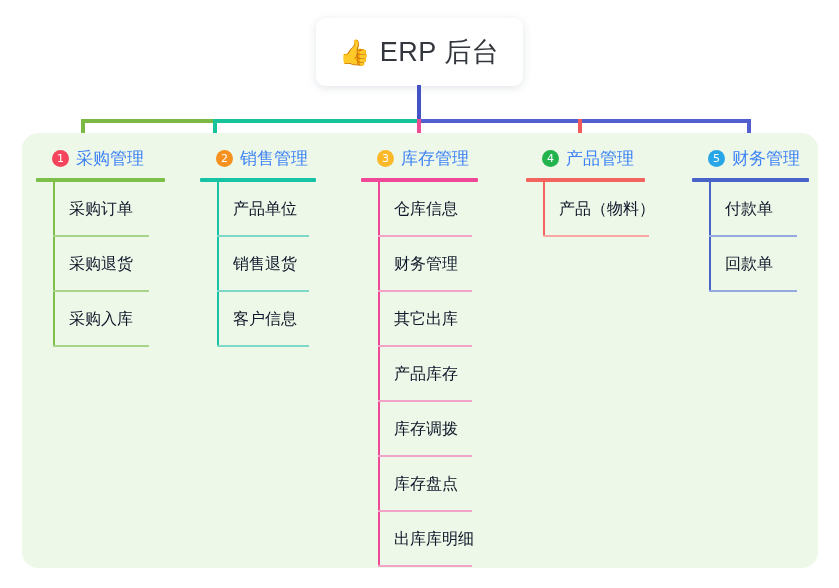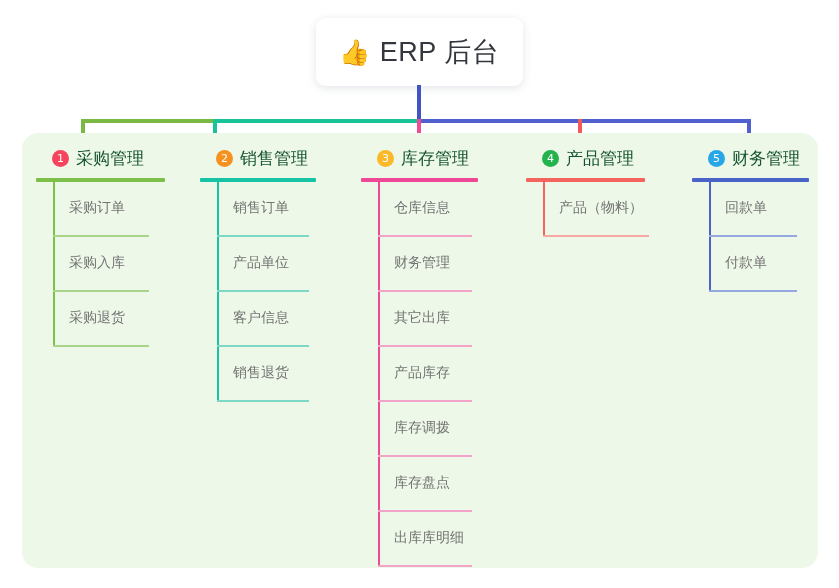--- a/index.html
+++ b/index.html
@@ -122,21 +122,21 @@
     border-radius: 50%;
     color: #ffffff;
     font-size: 11px;
     line-height: 17px;
     text-align: center;
     flex: 0 0 auto;
     font-family: "DejaVu Sans", sans-serif;
   }
   .col-title {
     font-size: 17px;
-    color: #14532d;
+    color: #3b82f6;
     white-space: nowrap;
   }
   .head-rule {
     height: 4px;
     margin-top: 8px;
     border-radius: 1px;
   }
 
   .tree {
     position: relative;
@@ -151,22 +151,22 @@
   }
   .leaf {
     position: relative;
     height: 55px;
     box-sizing: border-box;
   }
   .leaf-label {
     position: absolute;
     left: 33px;
     top: 17px;
-    font-size: 14px;
-    color: #737373;
+    font-size: 16px;
+    color: #0f172a;
     white-space: nowrap;
   }
   .leaf-rule {
     position: absolute;
     left: 17px;
     bottom: 0;
     height: 2px;
   }
 
   
@@ -214,53 +214,49 @@
           <span class="col-title">采购管理</span>
         </div>
         <div class="head-rule" style="background: rgb(124, 192, 74);"></div>
         <div class="tree">
           <div class="trunk" style="background: rgb(124, 192, 74);"></div>
           <div class="leaf">
             <span class="leaf-label">采购订单</span>
             <div class="leaf-rule" style="background: rgb(168, 212, 135);"></div>
           </div>
           <div class="leaf">
+            <span class="leaf-label">采购退货</span>
+            <div class="leaf-rule" style="background: rgb(168, 212, 135);"></div>
+          </div>
+          <div class="leaf">
             <span class="leaf-label">采购入库</span>
             <div class="leaf-rule" style="background: rgb(168, 212, 135);"></div>
           </div>
-          <div class="leaf">
-            <span class="leaf-label">采购退货</span>
-            <div class="leaf-rule" style="background: rgb(168, 212, 135);"></div>
-          </div>
         </div>
       </div>
       <div class="column col-1">
         <div class="col-head">
           <span class="badge" style="background: rgb(246, 144, 30);">2</span>
           <span class="col-title">销售管理</span>
         </div>
         <div class="head-rule" style="background: rgb(22, 195, 164);"></div>
         <div class="tree">
           <div class="trunk" style="background: rgb(22, 195, 164);"></div>
           <div class="leaf">
-            <span class="leaf-label">销售订单</span>
-            <div class="leaf-rule" style="background: rgb(126, 216, 200);"></div>
-          </div>
-          <div class="leaf">
             <span class="leaf-label">产品单位</span>
             <div class="leaf-rule" style="background: rgb(126, 216, 200);"></div>
           </div>
           <div class="leaf">
+            <span class="leaf-label">销售退货</span>
+            <div class="leaf-rule" style="background: rgb(126, 216, 200);"></div>
+          </div>
+          <div class="leaf">
             <span class="leaf-label">客户信息</span>
             <div class="leaf-rule" style="background: rgb(126, 216, 200);"></div>
           </div>
-          <div class="leaf">
-            <span class="leaf-label">销售退货</span>
-            <div class="leaf-rule" style="background: rgb(126, 216, 200);"></div>
-          </div>
         </div>
       </div>
       <div class="column col-2">
         <div class="col-head">
           <span class="badge" style="background: rgb(251, 184, 41);">3</span>
           <span class="col-title">库存管理</span>
         </div>
         <div class="head-rule" style="background: rgb(239, 72, 151);"></div>
         <div class="tree">
           <div class="trunk" style="background: rgb(239, 72, 151);"></div>
@@ -310,24 +306,24 @@
       </div>
       <div class="column col-4">
         <div class="col-head">
           <span class="badge" style="background: rgb(39, 167, 231);">5</span>
           <span class="col-title">财务管理</span>
         </div>
         <div class="head-rule" style="background: rgb(74, 99, 200);"></div>
         <div class="tree">
           <div class="trunk" style="background: rgb(74, 99, 200);"></div>
           <div class="leaf">
+            <span class="leaf-label">付款单</span>
+            <div class="leaf-rule" style="background: rgb(149, 168, 224);"></div>
+          </div>
+          <div class="leaf">
             <span class="leaf-label">回款单</span>
             <div class="leaf-rule" style="background: rgb(149, 168, 224);"></div>
           </div>
-          <div class="leaf">
-            <span class="leaf-label">付款单</span>
-            <div class="leaf-rule" style="background: rgb(149, 168, 224);"></div>
-          </div>
         </div>
       </div>
     </div>
 
 </div>
 
 </body></html>

